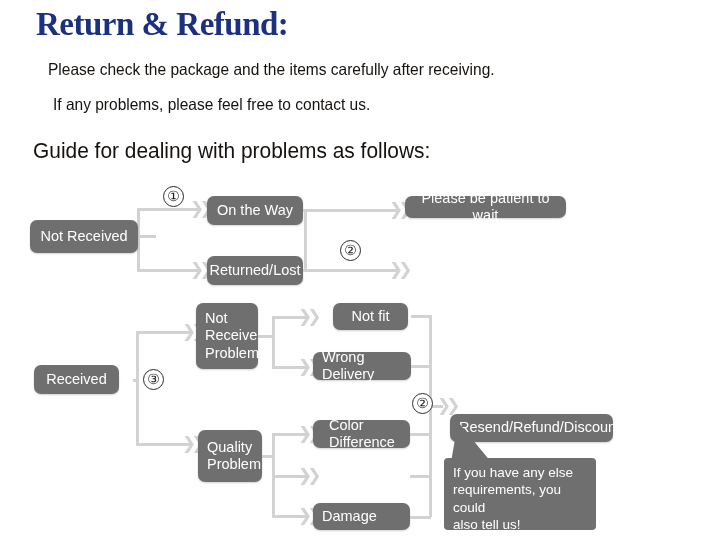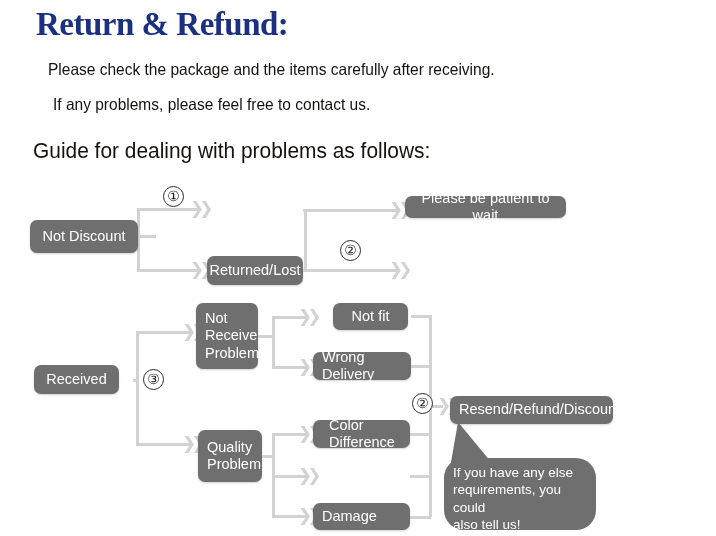--- a/index.html
+++ b/index.html
@@ -86,21 +86,21 @@
     background:#ffffff;
     box-sizing:border-box;
   }
 
   
   .bubble{
     position:absolute;
     left:444px;top:458px;
     width:152px;height:72px;
     background:#6f6f6f;
-    border-radius:20px;
+    border-radius:4px;
     color:#ffffff;
     font-size:13.5px;
     line-height:1.28;
     padding:6px 8px 0 9px;
     box-sizing:border-box;
     white-space:pre-line;
   }
   .bubble-tail{
     position:absolute;
     left:444px;top:416px;
@@ -117,22 +117,23 @@
   <div class="lead2">If any problems, please feel free to contact us.</div>
   <div class="guide">Guide for dealing with problems as follows:</div>
 
   <div class="ln lnh" style="left:138px;top:235px;width:18px;"></div>
   <div class="ln lnv" style="left:137px;top:208px;height:64px;"></div>
   <div class="ln lnh" style="left:137px;top:208px;width:62px;"></div>
   <div class="ln lnh" style="left:137px;top:269px;width:62px;"></div>
   <div class="arw" style="left:190px;top:200px;">❯❯</div>
   <div class="arw" style="left:190px;top:261px;">❯❯</div>
 
-  <div class="node" style="left:30px;top:220px;width:108px;height:33px;">Not Discount</div>
-
+  <div class="node" style="left:30px;top:220px;width:108px;height:33px;">Not Received</div>
+
+  <div class="node" style="left:207px;top:196px;width:96px;height:29px;">On the Way</div>
 
   <div class="node" style="left:207px;top:256px;width:96px;height:29px;">Returned/Lost</div>
 
   <div class="circnum" style="left:163px;top:186px;">①</div>
 
   <div class="ln lnh" style="left:303px;top:209px;width:94px;"></div>
   <div class="ln lnv" style="left:304px;top:209px;height:61px;"></div>
   <div class="ln lnh" style="left:303px;top:269px;width:94px;"></div>
   <div class="arw" style="left:389px;top:201px;">❯❯</div>
   <div class="arw" style="left:389px;top:261px;">❯❯</div>
@@ -189,21 +190,21 @@
   <div class="ln lnh" style="left:411px;top:365px;width:20px;"></div>
   <div class="ln lnh" style="left:410px;top:433px;width:21px;"></div>
   <div class="ln lnh" style="left:410px;top:475px;width:21px;"></div>
   <div class="ln lnh" style="left:410px;top:516px;width:21px;"></div>
   <div class="ln lnv" style="left:429px;top:315px;height:202px;"></div>
   <div class="ln lnh" style="left:429px;top:405px;width:14px;"></div>
   <div class="arw" style="left:437px;top:397px;">❯❯</div>
 
   <div class="circnum" style="left:412px;top:393px;">②</div>
 
-  <div class="node left-align" style="left:450px;top:396px;width:163px;height:28px;">Resend/Refund/Discount</div>
+  <div class="node left-align" style="left:450px;top:414px;width:163px;height:28px;">Resend/Refund/Discount</div>
 
   <svg class="bubble-tail" viewBox="0 0 60 52">
     <polygon points="14,6 52,52 6,52" fill="#6f6f6f"></polygon>
   </svg>
   <div class="bubble">If you have any else
 requirements, you could
 also tell us!</div>
 
 </div>
 

